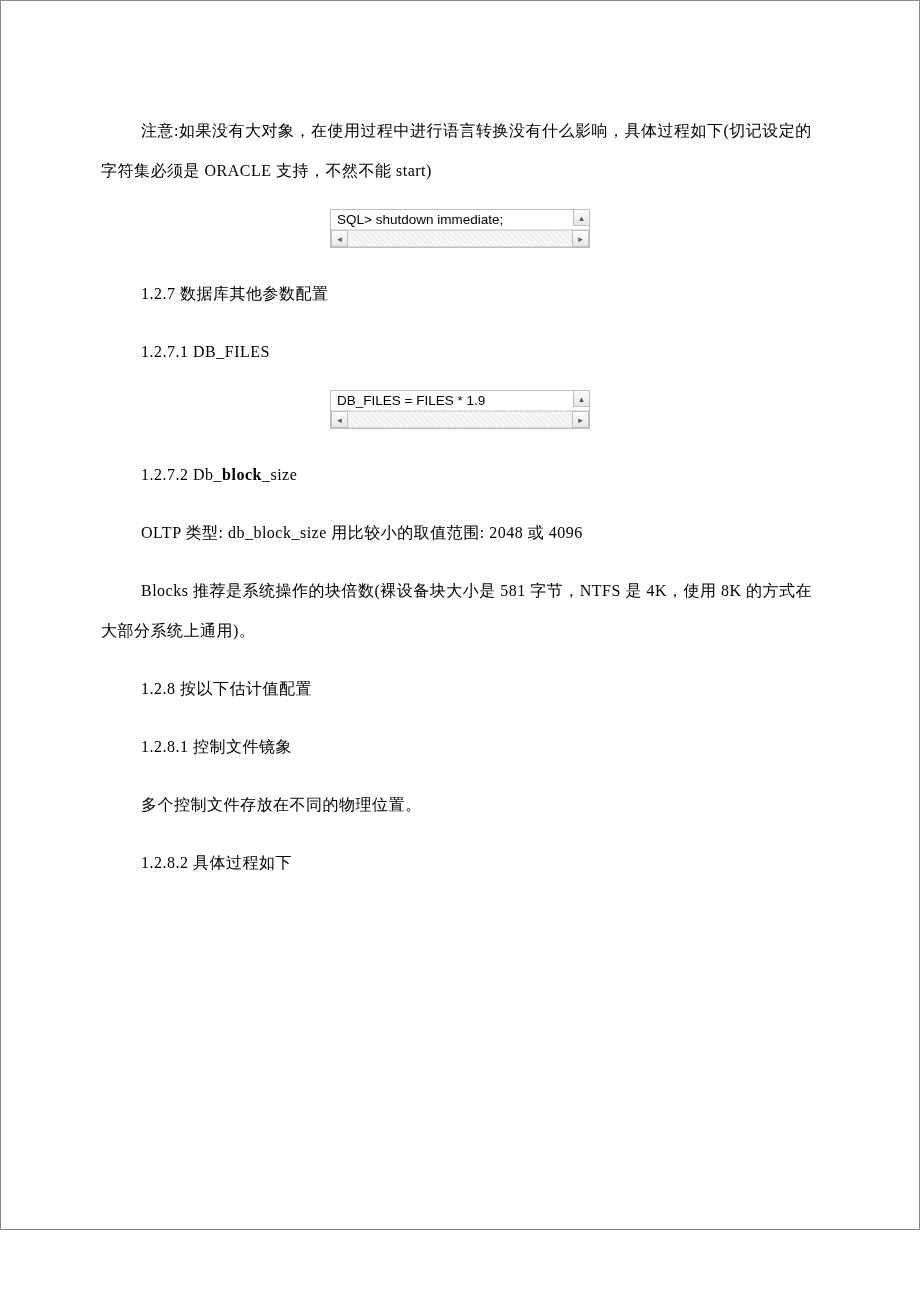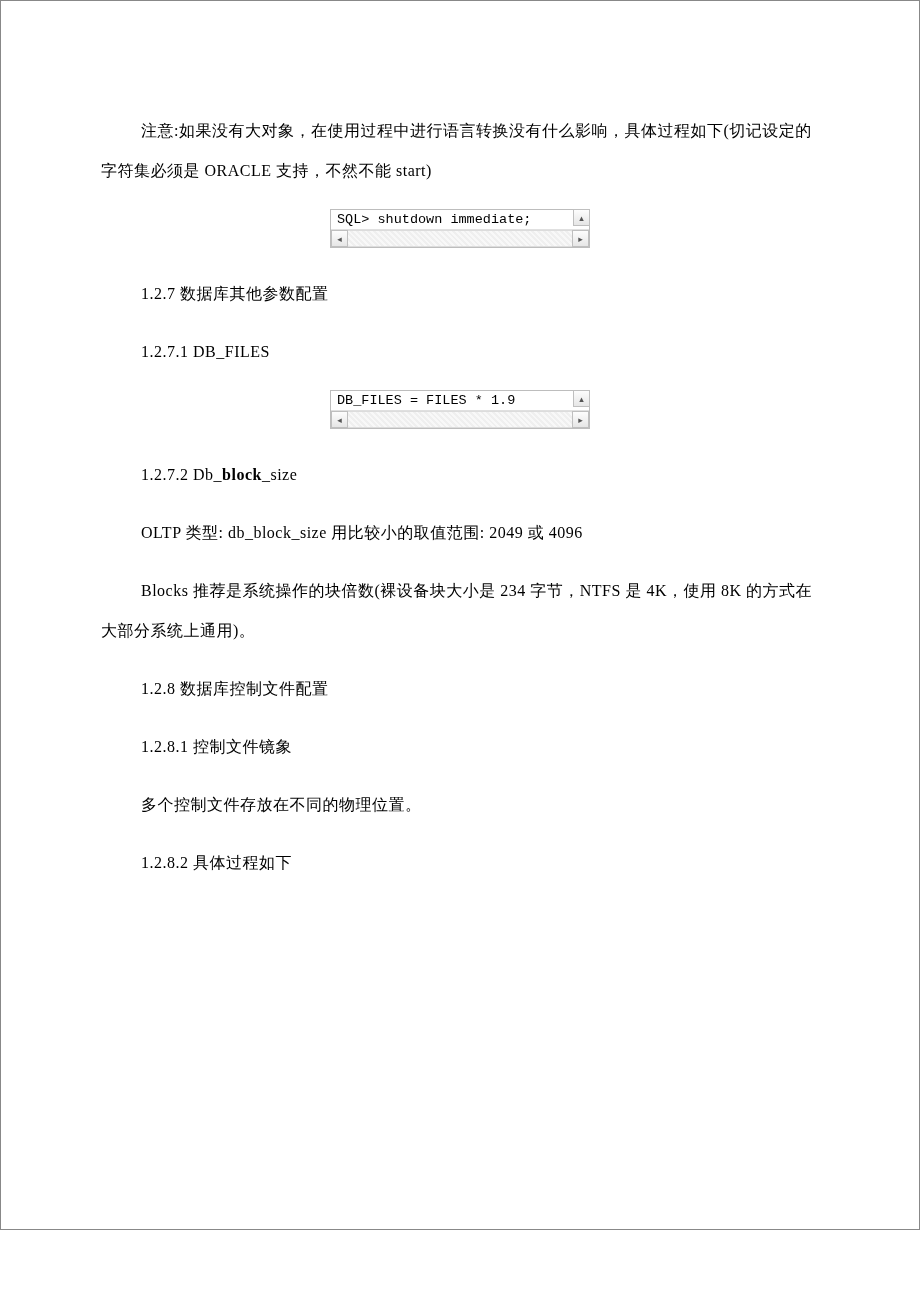--- a/index.html
+++ b/index.html
@@ -42,21 +42,21 @@
     margin: 6px 0 26px 0;
   }
   .codebox {
     border: 1px solid #bdbdbd;
     background: #fff;
     padding: 0;
     width: 260px;
     box-sizing: border-box;
   }
   .codebox-text {
-    font-family: Liberation Mono, monospace;
+    font-family: Liberation Sans, sans-serif;
     font-size: 13.5px;
     padding: 2px 6px;
     white-space: nowrap;
     overflow: hidden;
     border-bottom: 1px solid #e0e0e0;
   }
   .scrollbar-row {
     display: flex;
     align-items: stretch;
     height: 17px;
@@ -140,25 +140,25 @@
       </div>
     </div>
   </div>
 
   <p class="heading">
     <span>1.2.7.2 Db_</span><span class="underline-bold">block</span><span>_size</span>
   </p>
 
 
 
-  <p class="para-noindent">OLTP 类型: db_block_size 用比较小的取值范围: 2049 或 4096</p>
+  <p class="para-noindent">OLTP 类型: db_block_size 用比较小的取值范围: 2048 或 4096</p>
 
-  <p class="para">Blocks 推荐是系统操作的块倍数(裸设备块大小是 234 字节，NTFS 是 4K，使用 8K 的方式在大部分系统上通用)。</p>
+  <p class="para">Blocks 推荐是系统操作的块倍数(裸设备块大小是 581 字节，NTFS 是 4K，使用 8K 的方式在大部分系统上通用)。</p>
 
-  <p class="heading">1.2.8 数据库控制文件配置</p>
+  <p class="heading">1.2.8 按以下估计值配置</p>
 
   <p class="heading">1.2.8.1 控制文件镜象</p>
 
   <p class="para-noindent">多个控制文件存放在不同的物理位置。</p>
 
   <p class="heading">1.2.8.2 具体过程如下</p>
 
 </div>
 
 </body></html>

